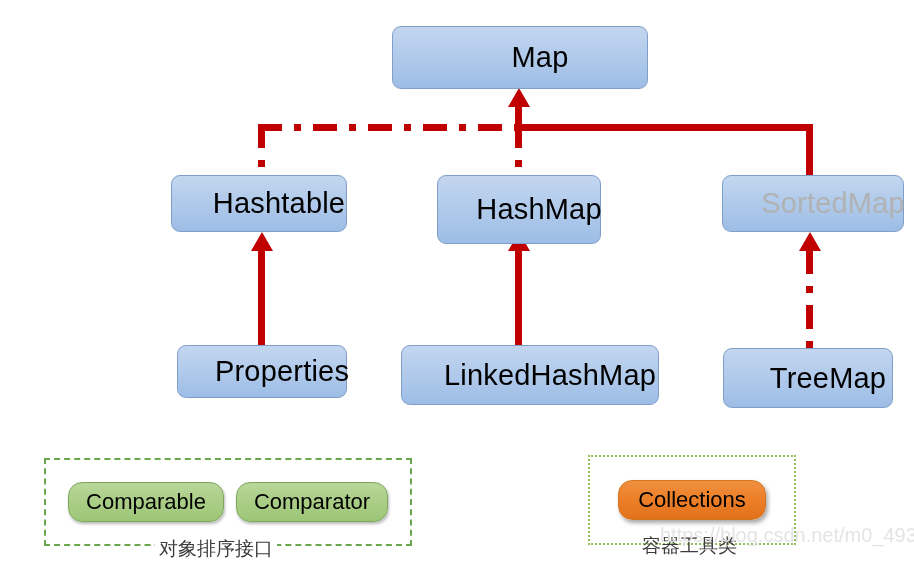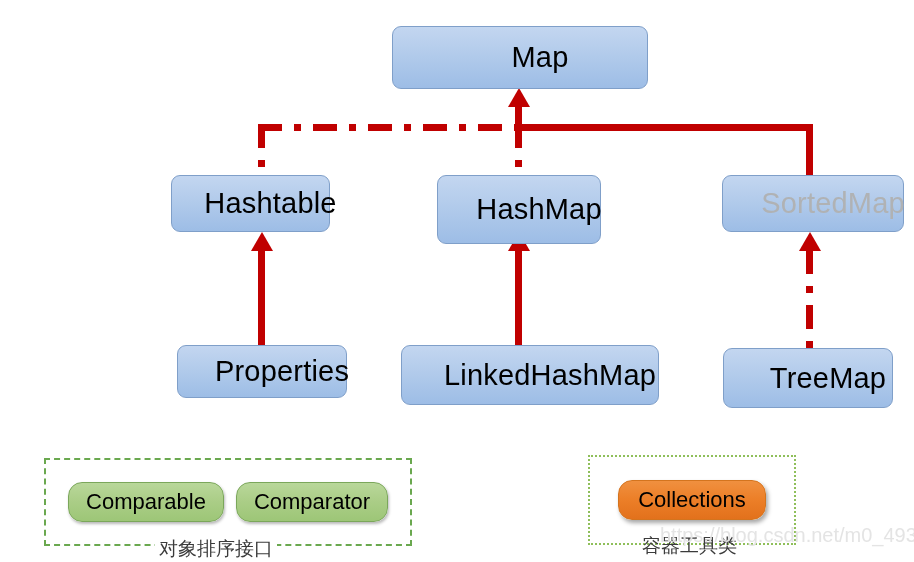--- a/index.html
+++ b/index.html
@@ -169,21 +169,21 @@
   <div class="arrowhead" style="left:508px; top:232px;"></div>
   <div class="seg v" style="left:515px; top:248px; height:98px;"></div>
 
   <div class="arrowhead" style="left:799px; top:232px;"></div>
   <div class="dashdotv-line" style="left:806px; top:250px; height:98px;"></div>
 
   <div class="node" style="left:392px; top:26px; width:256px; height:63px;">
     <span>Map</span>
   </div>
 
-  <div class="node" style="left:171px; top:175px; width:159px; height:57px;">
+  <div class="node" style="left:171px; top:175px; width:176px; height:57px;">
     <span>Hashtable</span>
   </div>
 
   <div class="node" style="left:437px; top:175px; width:164px; height:69px;">
     <span>HashMap</span>
   </div>
 
   <div class="node" style="left:177px; top:345px; width:170px; height:53px;">
     <span>Properties</span>
   </div>

